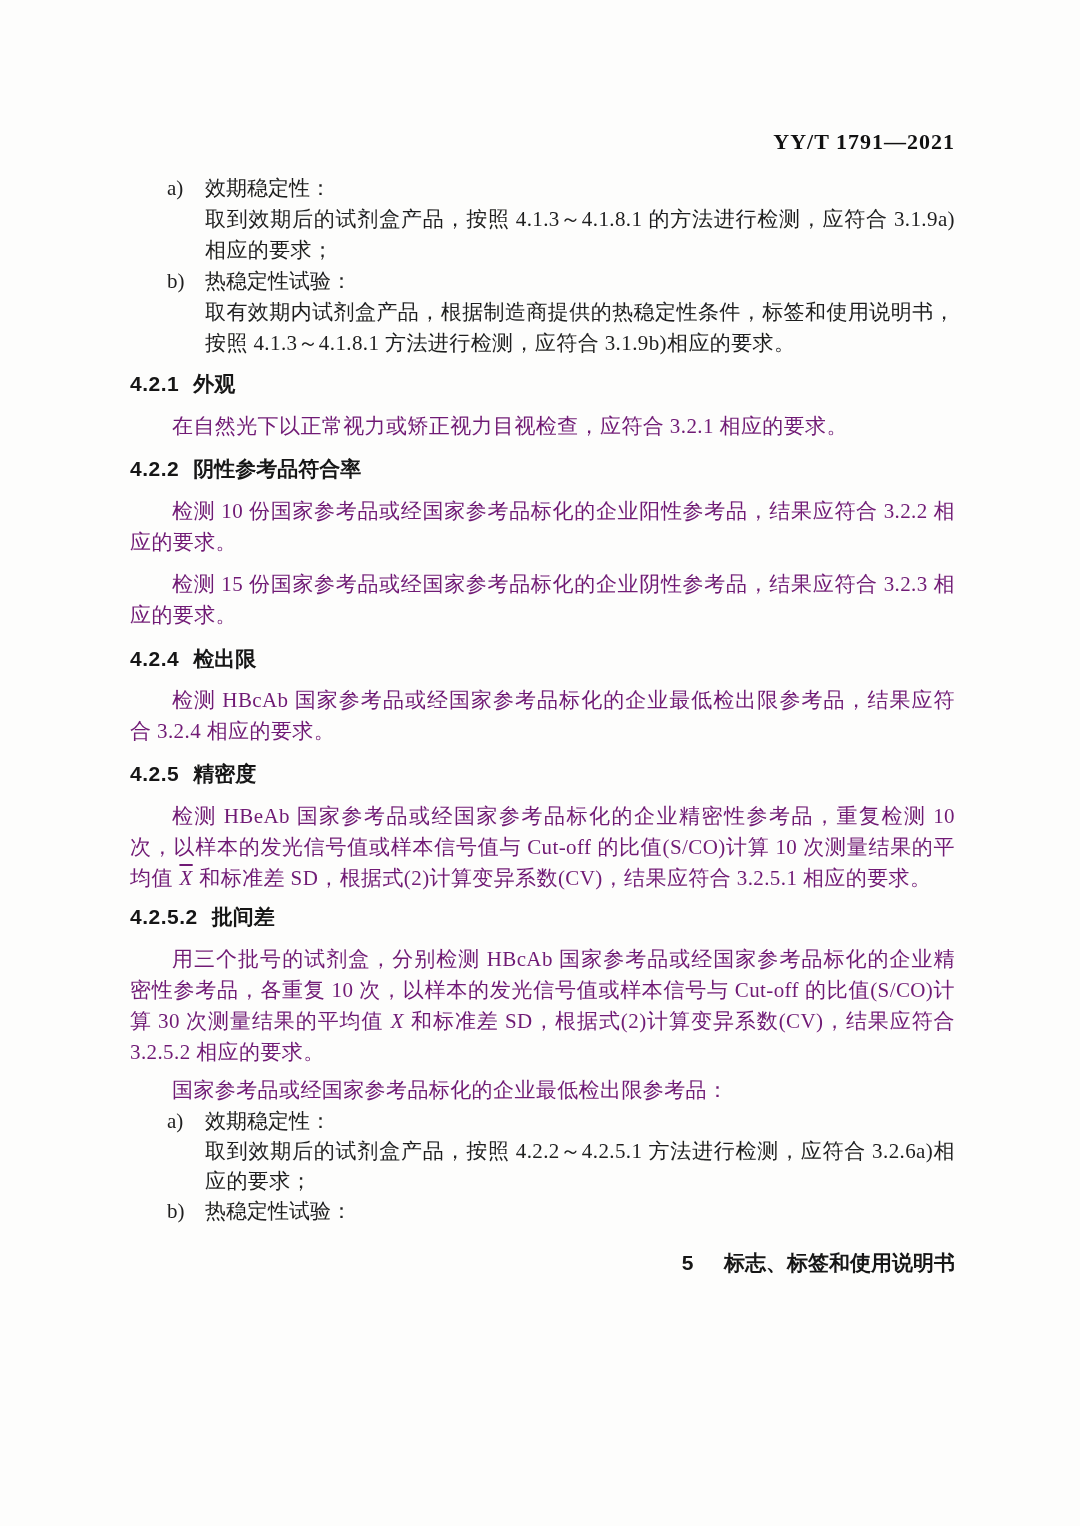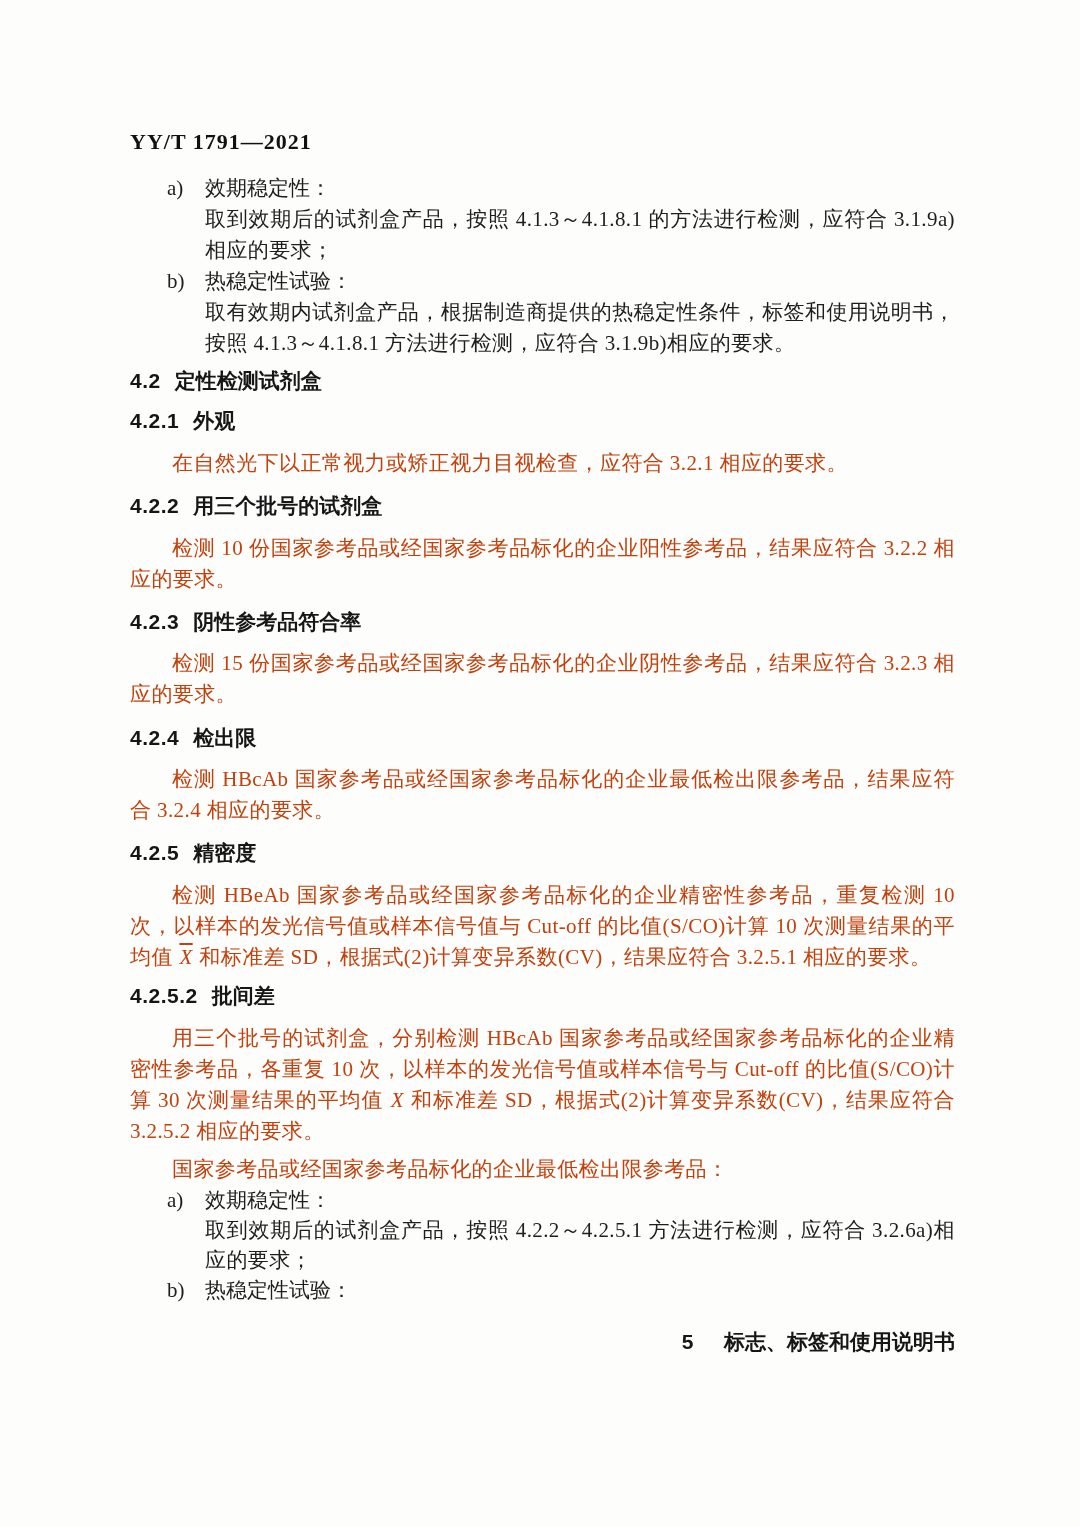--- a/index.html
+++ b/index.html
@@ -13,21 +13,21 @@
     font-family:"Liberation Serif","DejaVu Serif",serif;
     font-size:21px;
     overflow:hidden;
     box-sizing:border-box;
     padding:0 125px 0 130px;
   }
   
   .doc-header{
     margin-top:126px;
     line-height:31px;
-    text-align:left;
+    text-align:right;
     font-weight:bold;
     font-size:22px;
     letter-spacing:1px;
     color:#111;
     font-family:"Liberation Serif","DejaVu Serif",serif;
   }
   
   .heading{
     line-height:31px;
     font-family:"Liberation Sans","DejaVu Sans",sans-serif;
@@ -37,21 +37,21 @@
     font-size:21px;
   }
   .sec-num{display:inline-block;margin-right:14px;letter-spacing:0.5px;}
   .sec-num-wide{display:inline-block;margin-right:30px;letter-spacing:0.5px;}
   
   .para{
     margin:0;
     line-height:31px;
     text-align:justify;
     letter-spacing:0.4px;
-    color:#c2410c;
+    color:#701a75;
   }
   .indent{text-indent:2em;}
   
   .list-item{position:relative;padding-left:75px;}
   .li-marker{
     position:absolute;
     left:37px;
     top:0;
     line-height:inherit;
   }
@@ -85,37 +85,31 @@
       <span class="li-title">效期稳定性：</span>
       <div class="li-body">取到效期后的试剂盒产品，按照 4.1.3～4.1.8.1 的方法进行检测，应符合 3.1.9a)相应的要求；</div>
     </div>
     <div class="list-item">
       <span class="li-marker">b)</span>
       <span class="li-title">热稳定性试验：</span>
       <div class="li-body">取有效期内试剂盒产品，根据制造商提供的热稳定性条件，标签和使用说明书，按照 4.1.3～4.1.8.1 方法进行检测，应符合 3.1.9b)相应的要求。</div>
     </div>
   </div>
 
-  <h2 class="heading mt6">
-    <span class="sec-num">4.2</span><span>定性检测试剂盒</span>
-  </h2>
 
   <h3 class="heading mt9">
     <span class="sec-num">4.2.1</span><span>外观</span>
   </h3>
   <p class="para indent mt12">在自然光下以正常视力或矫正视力目视检查，应符合 3.2.1 相应的要求。</p>
 
   <h3 class="heading mt11">
-    <span class="sec-num">4.2.2</span><span>用三个批号的试剂盒</span>
+    <span class="sec-num">4.2.2</span><span>阴性参考品符合率</span>
   </h3>
   <p class="para indent mt12">检测 10 份国家参考品或经国家参考品标化的企业阳性参考品，结果应符合 3.2.2 相应的要求。</p>
 
-  <h3 class="heading mt11">
-    <span class="sec-num">4.2.3</span><span>阴性参考品符合率</span>
-  </h3>
   <p class="para indent mt11">检测 15 份国家参考品或经国家参考品标化的企业阴性参考品，结果应符合 3.2.3 相应的要求。</p>
 
   <h3 class="heading mt12">
     <span class="sec-num">4.2.4</span><span>检出限</span>
   </h3>
   <p class="para indent mt11">检测 HBcAb 国家参考品或经国家参考品标化的企业最低检出限参考品，结果应符合 3.2.4 相应的要求。</p>
 
   <h3 class="heading mt11">
     <span class="sec-num">4.2.5</span><span>精密度</span>
   </h3>

